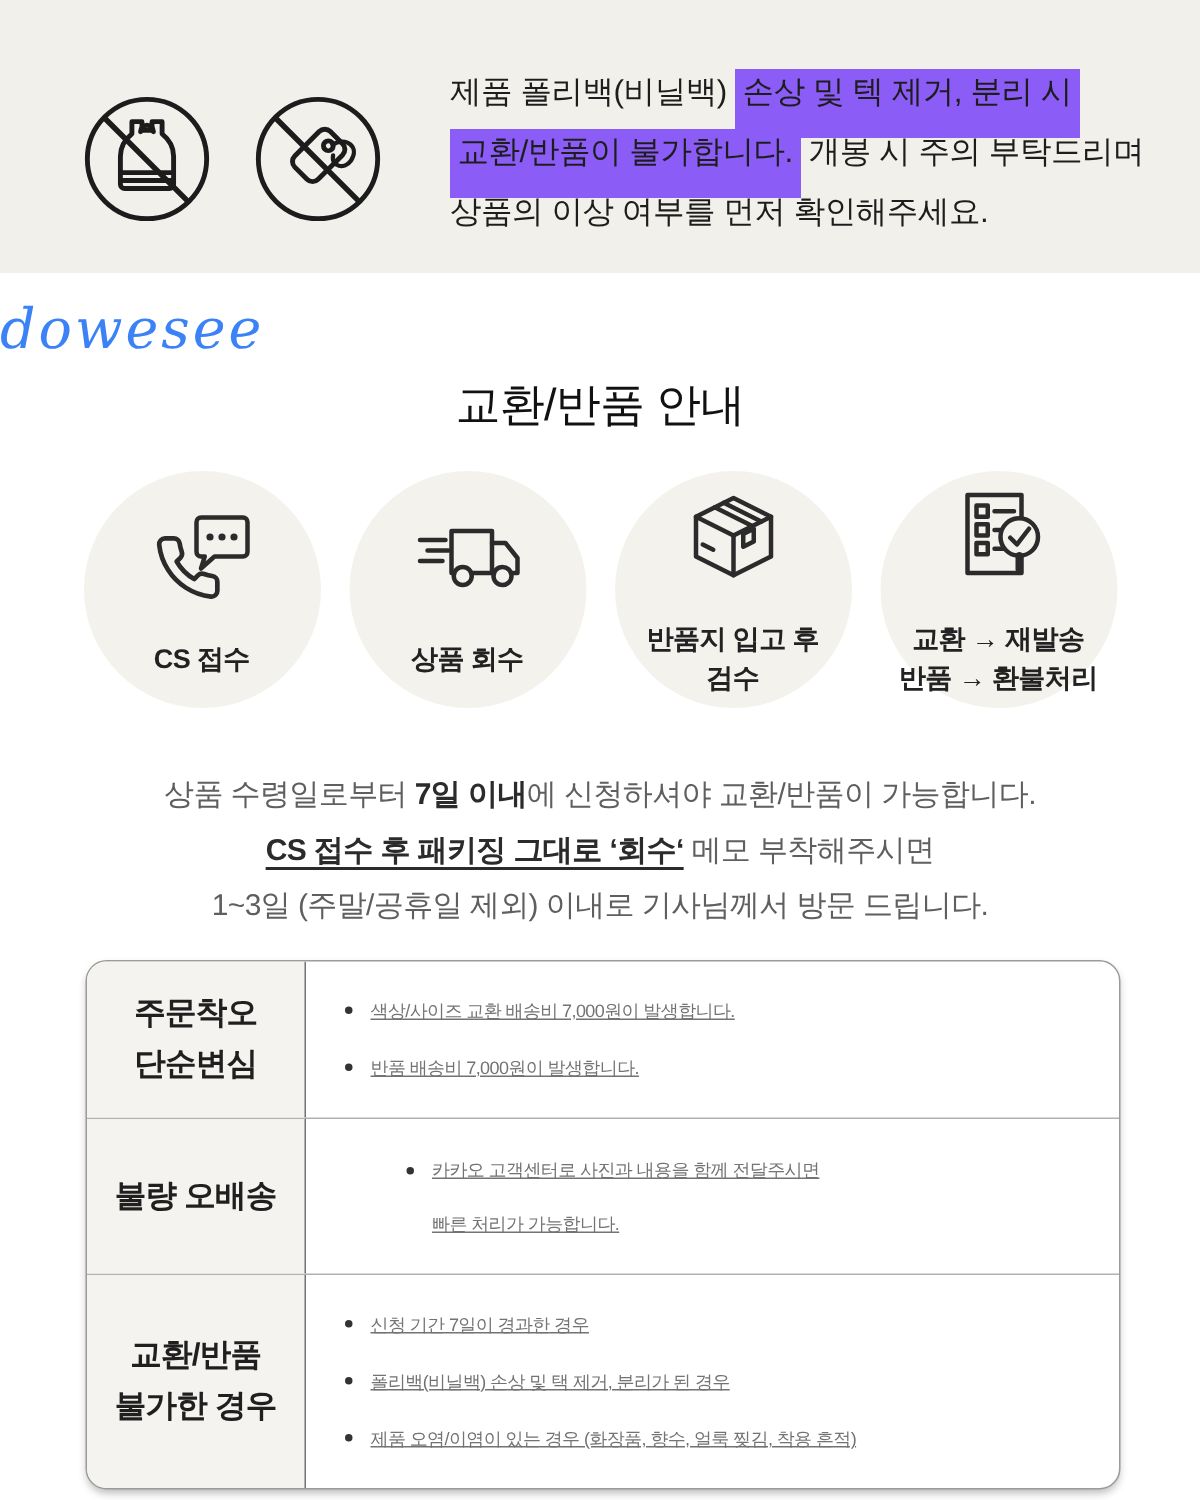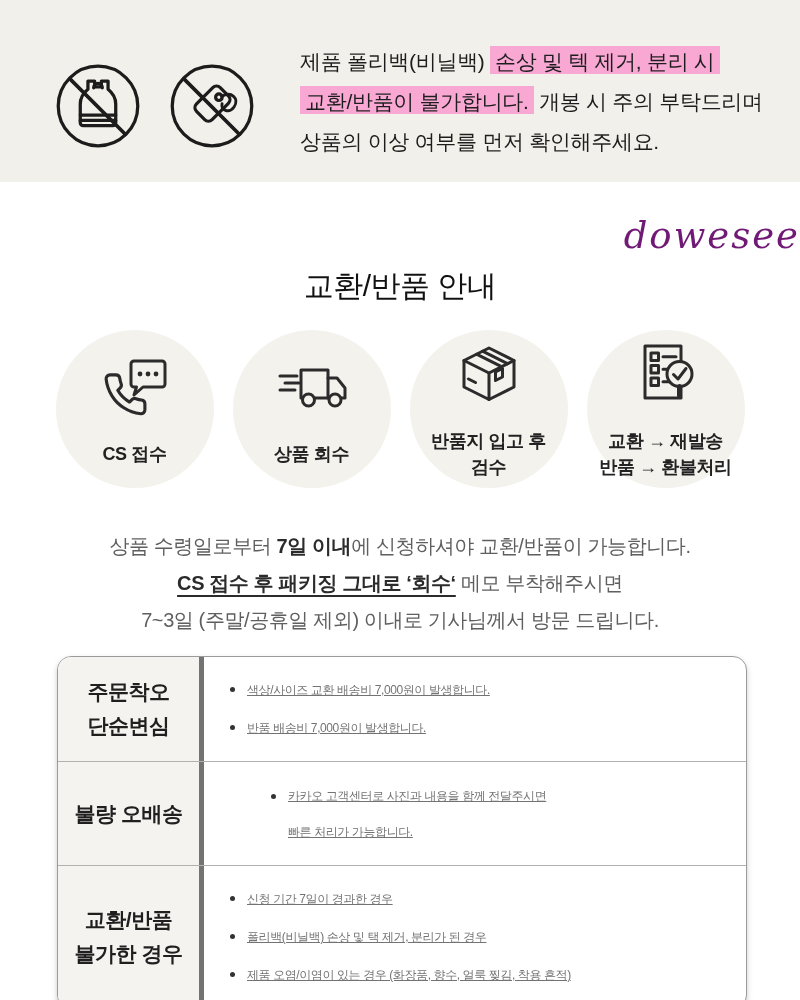--- a/index.html
+++ b/index.html
@@ -7,25 +7,25 @@
     font-family:"Liberation Sans","DejaVu Sans",sans-serif; }
 
   
   .banner { width:800px; height:182px; background:#f2f0ea;
     display:flex; align-items:flex-start; padding:42px 28px 0 52px; }
   .banner-icons { display:flex; gap:22px; margin-top:18px; }
   .pro-icon { width:92px; height:92px; display:block; }
   .banner-text { margin-left:42px; font-size:21px; line-height:40px;
     color:#1d1d1d; font-weight:500; letter-spacing:-0.3px; }
   .banner-text .line { white-space:nowrap; }
-  .hl { background:#f9a8d4; padding:4px 5px 1px 5px; }
-
-  
-  .logo { margin-top:32px; text-align:right; font-family:"DejaVu Serif",serif;
-    font-style:italic; font-size:37px; color:#701a75; letter-spacing:2px; }
+  .hl { background:#8b5cf6; padding:4px 5px 19px 5px; }
+
+  
+  .logo { margin-top:16px; text-align:left; font-family:"DejaVu Serif",serif;
+    font-style:italic; font-size:37px; color:#3b82f6; letter-spacing:2px; }
   .heading { margin-top:9px; text-align:center; font-size:30px; font-weight:normal;
     color:#111; letter-spacing:-0.5px; }
 
   
   .circles { margin-top:23px; display:flex; justify-content:center; gap:19px; }
   .circle { width:158px; height:158px; border-radius:50%; background:#f4f2ed;
     display:flex; flex-direction:column; align-items:center; justify-content:center; }
   .circle .icn { display:block; margin-bottom:10px; }
   .circle .lbl { font-size:18px; font-weight:600; color:#222; line-height:26px;
     text-align:center; letter-spacing:-0.4px; }
@@ -38,21 +38,21 @@
   .notice .u { text-decoration:underline; text-underline-offset:5px;
     text-decoration-thickness:1.5px; }
 
   
   .policy { width:690px; margin:17px auto 0 57px; border:1.5px solid #9b9b9b;
     border-radius:14px; overflow:hidden; background:#fff;
     box-shadow:0 3px 6px -1px rgba(0,0,0,0.28); }
   .p-row { display:flex; align-items:stretch; }
   .p-row + .p-row { border-top:1px solid #b3b1ad; }
   .p-label { width:146px; flex:0 0 146px; background:#f5f3ef;
-    border-right:5px solid #737373; display:flex; flex-direction:column;
+    border-right:1px solid #737373; display:flex; flex-direction:column;
     justify-content:center; align-items:center; font-size:21px; font-weight:bold;
     color:#1f1f1f; line-height:34px; letter-spacing:-0.5px; text-align:left; }
   .p-content { flex:1; display:flex; flex-direction:column; justify-content:center;
     padding:14px 12px 14px 26px; }
   .bullet { display:flex; font-size:12px; color:#737373; line-height:38px;
     letter-spacing:-0.4px;text-decoration:underline; }
   .bullet .dot { width:5px; height:5px; border-radius:50%; background:#333;
     margin:16px 12px 0 0; flex:0 0 5px; }
   .bullet .txt span { display:block; }
   .r0 { min-height:97px; } .r1 { min-height:104px;gap:41px; } .r2 { min-height:128px; }
@@ -147,21 +147,21 @@
       <div class="lbl">
         <span>교환 → 재발송</span>
         <span>반품 → 환불처리</span>
       </div>
     </div>
   </div>
 
 <div class="notice" id="notice">
     <div class="nline"><span>상품 수령일로부터 </span><span class="b ">7일 이내</span><span>에 신청하셔야 교환/반품이 가능합니다.</span></div>
     <div class="nline"><span class="b u">CS 접수 후 패키징 그대로 ‘회수‘</span><span> 메모 부착해주시면</span></div>
-    <div class="nline"><span>7~3일 (주말/공휴일 제외) 이내로 기사님께서 방문 드립니다.</span></div>
+    <div class="nline"><span>1~3일 (주말/공휴일 제외) 이내로 기사님께서 방문 드립니다.</span></div>
   </div>
 
 <div class="policy" id="policy">
     <div class="p-row r0">
       <div class="p-label">
         <span>주문착오</span>
         <span>단순변심</span>
       </div>
       <div class="p-content">
         <div class="bullet">

